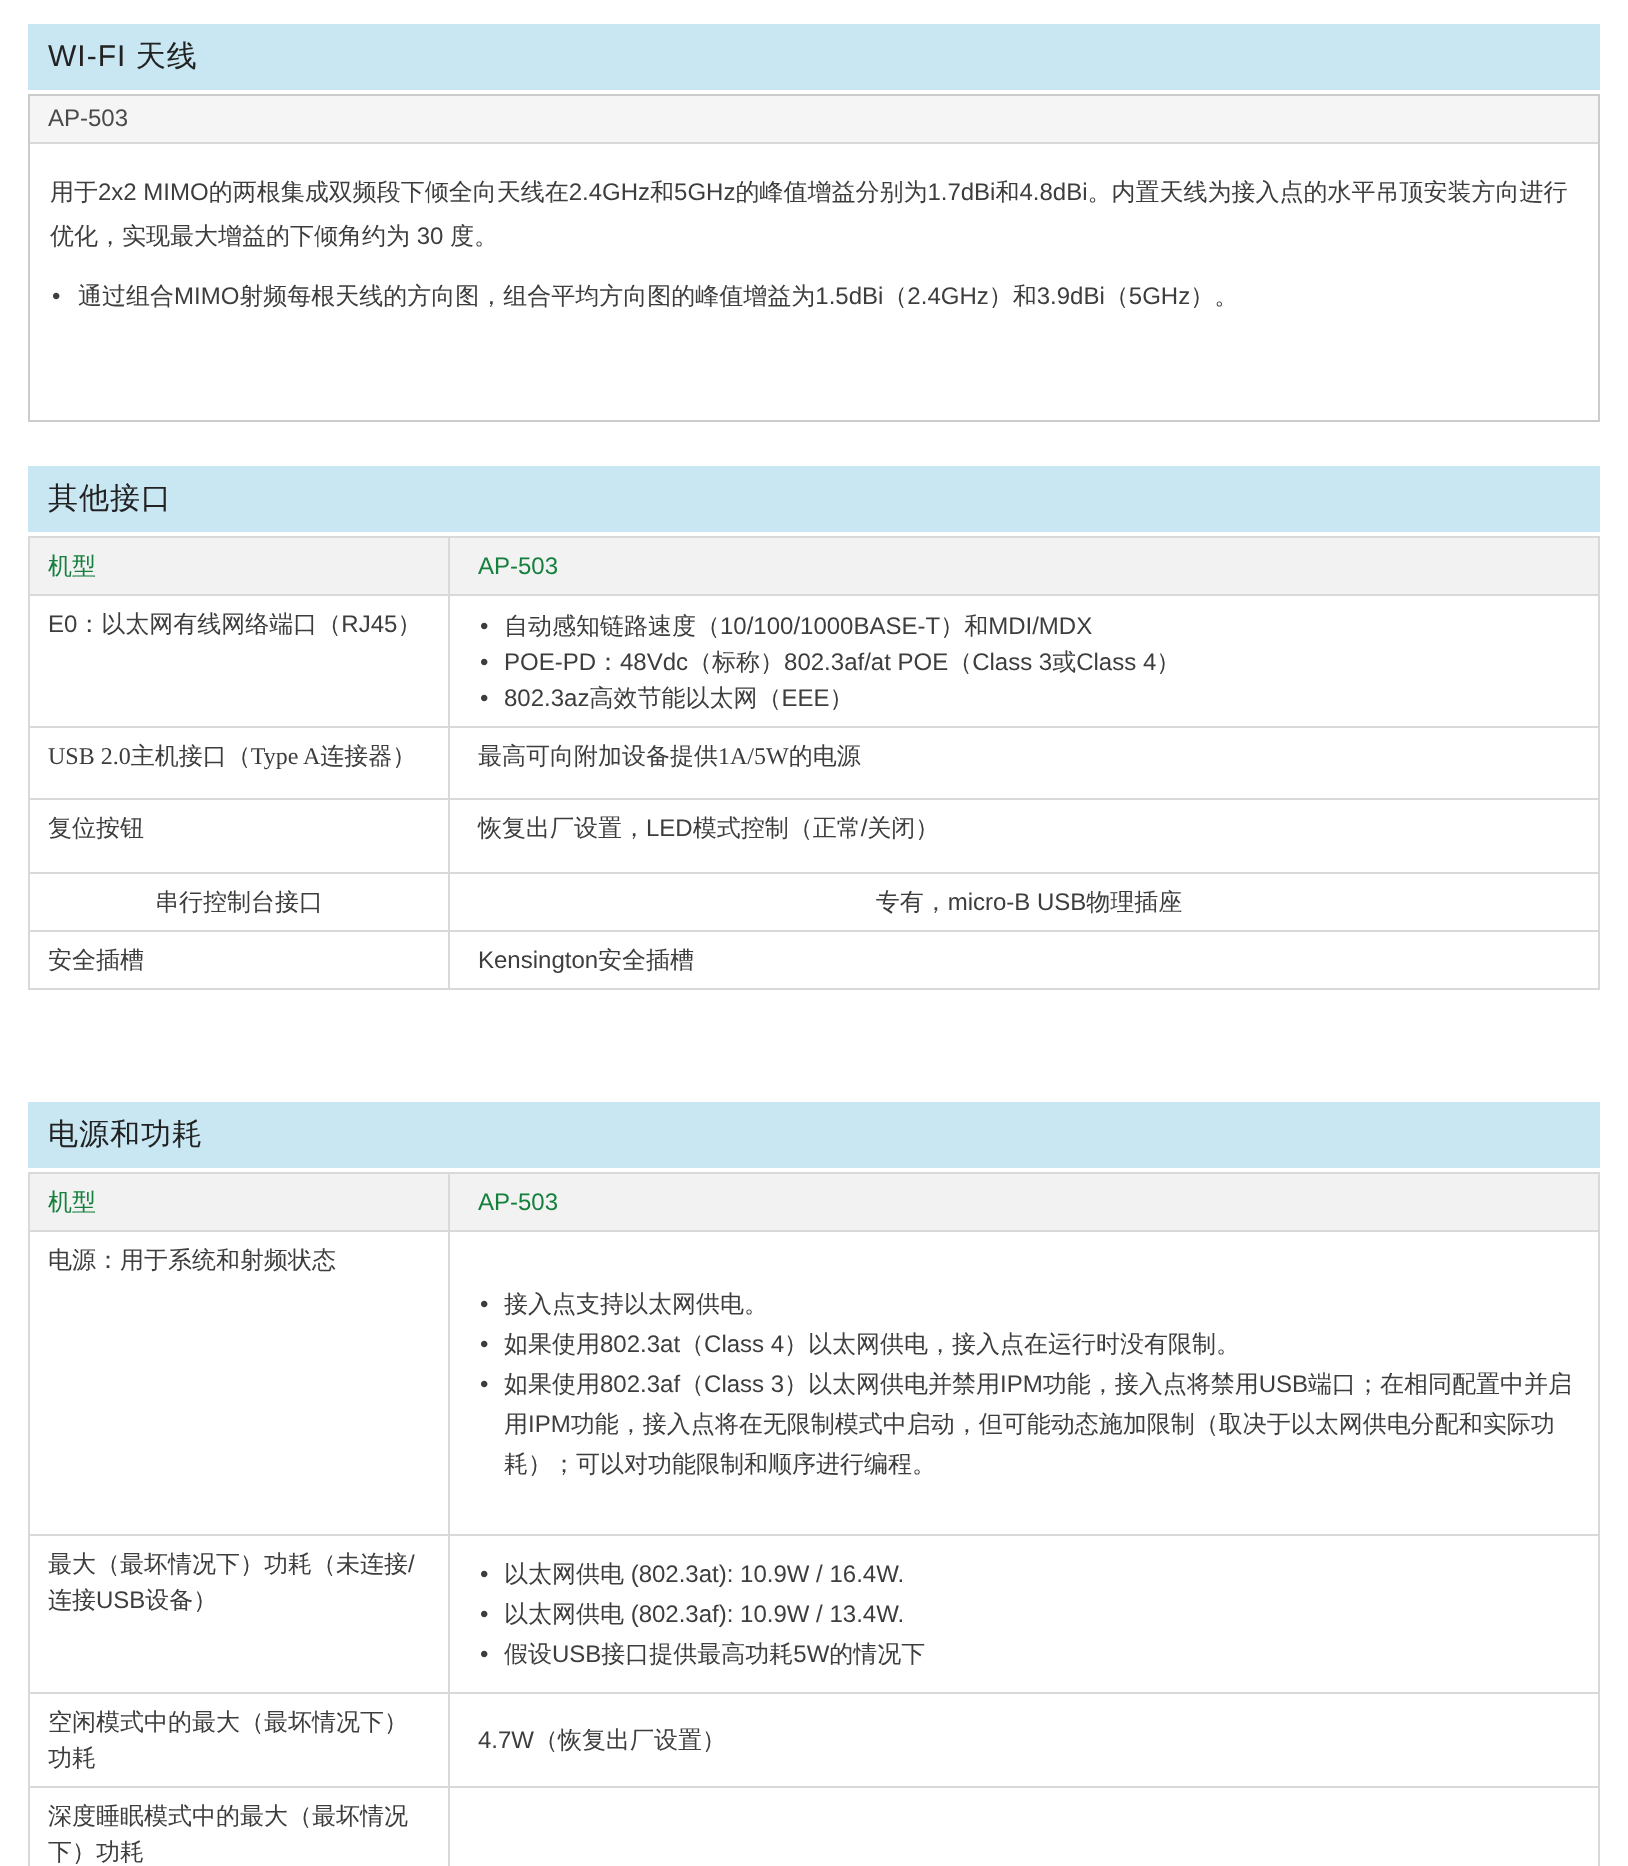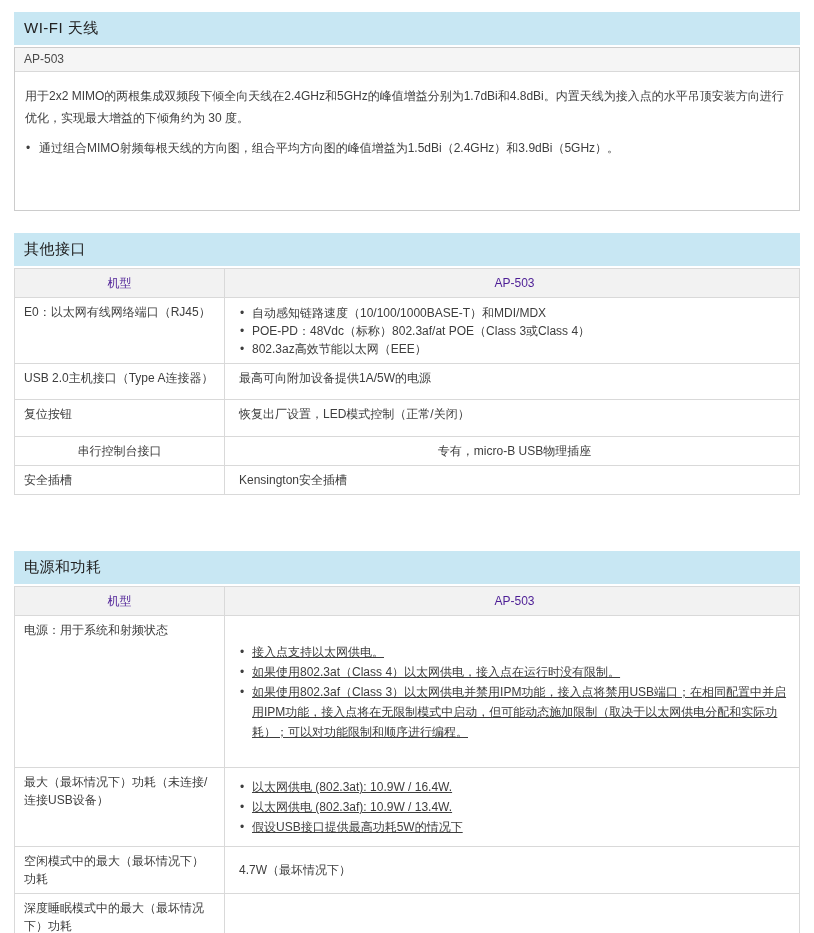--- a/index.html
+++ b/index.html
@@ -65,41 +65,40 @@
   }
   .spec-table td {
     border: 1px solid var(--inner-border, #d9d9d9);
     vertical-align: top;
     padding: 5px 9px;
   }
   .spec-table .label-cell { width: 210px; line-height: 18px; }
   .spec-table .value-cell { padding-left: 14px; line-height: 18px; }
   .spec-table .model-row td {
     background: var(--model-row-bg, #f2f2f2);
-    color: #4c1d95;
+    color: #15803d;
     height: 25px;
-    text-align: center;
   }
 
   
   #table-other tbody tr:nth-child(2) { height: 62px; }
-  #table-other tbody tr:nth-child(3) { height: 36px; }
+  #table-other tbody tr:nth-child(3) { height: 36px; font-family: Liberation Serif, serif; }
   #table-other tbody tr:nth-child(4) { height: 37px; }
   #table-other tbody tr:nth-child(5) { height: 26px; text-align: center; }
   #table-other tbody tr:nth-child(6),
   #table-other tbody tr:nth-child(7) { height: 24px; }
   #table-other .bullets { padding-top: 1px; }
 
   
   #table-power tbody tr:nth-child(2) { height: 152px; }
   #table-power tbody tr:nth-child(3) { height: 79px; }
   #table-power tbody tr:nth-child(4) { height: 38px; }
   #table-power tbody tr:nth-child(5) { height: 39px; }
   #table-power tbody tr:not(.model-row) .value-cell { vertical-align: middle; }
-  #table-power .bullets li { line-height: 20px; text-decoration: underline; }
+  #table-power .bullets li { line-height: 20px; }
 </style>
 </head>
 <body style="--section-header-bg: #c8e7f3; --model-row-bg: #f2f2f2; --subheader-bg: #f5f5f5; --border: #cccccc; --inner-border: #d9d9d9; --text: #3d3d3d; --title-text: #222222;">
 
 <div class="page">
 
   <section class="spec-section">
     <header class="section-header">
       <h2 class="section-title">WI-FI 天线</h2>
     </header>
@@ -179,21 +178,21 @@
             <td class="value-cell">
               <ul class="bullets">
                 <li>以太网供电 (802.3at): 10.9W / 16.4W.</li>
                 <li>以太网供电 (802.3af): 10.9W / 13.4W.</li>
                 <li>假设USB接口提供最高功耗5W的情况下</li>
               </ul>
             </td>
           </tr>
           <tr>
             <td class="label-cell">空闲模式中的最大（最坏情况下）功耗</td>
-            <td class="value-cell"><span>4.7W（最坏情况下）</span></td>
+            <td class="value-cell"><span>4.7W（恢复出厂设置）</span></td>
           </tr>
           <tr>
             <td class="label-cell">深度睡眠模式中的最大（最坏情况下）功耗</td>
             <td class="value-cell"></td>
           </tr>
         </tbody>
     </table>
   </section>
 
 </div>

